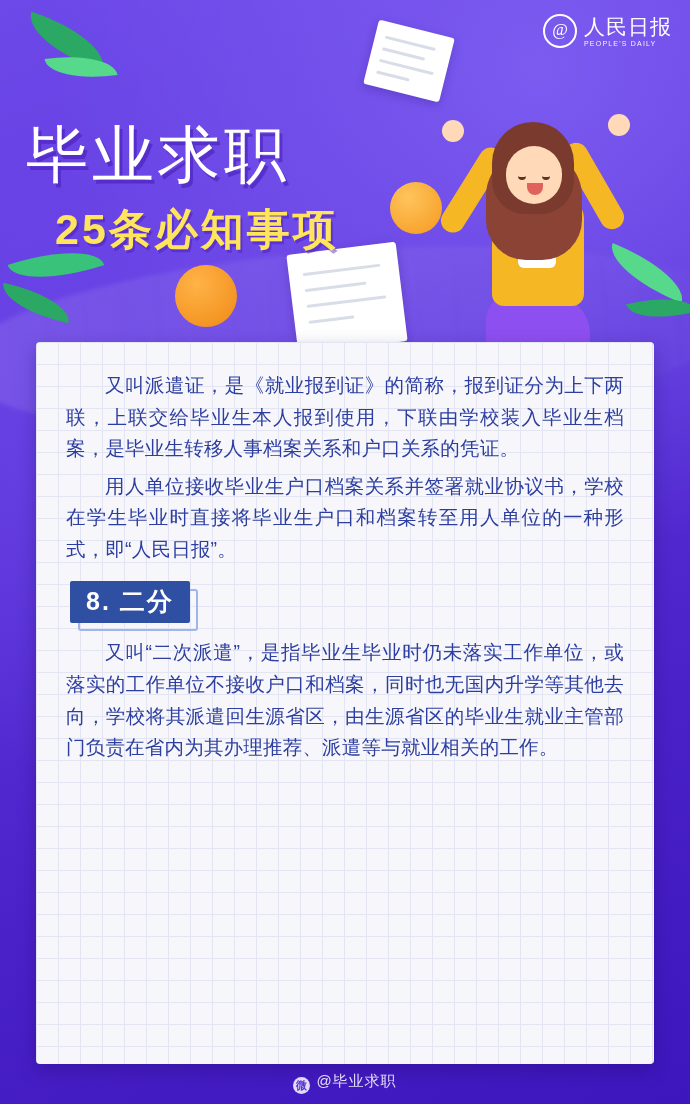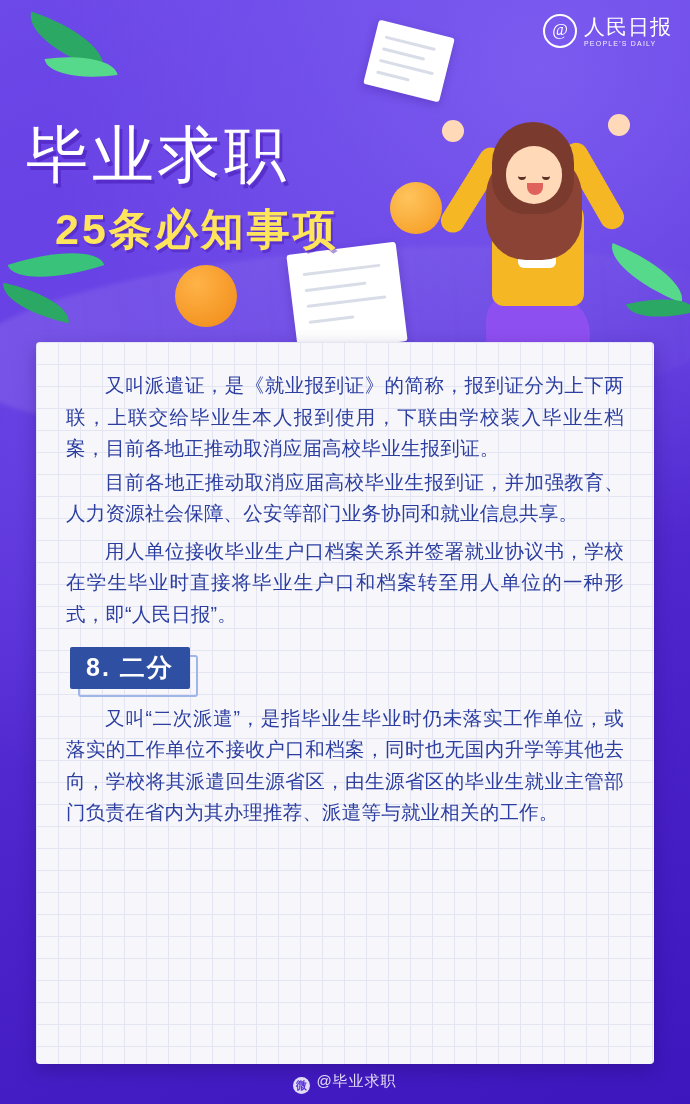--- a/index.html
+++ b/index.html
@@ -356,22 +356,21 @@
     <div class="eye r"></div>
     <div class="mouth"></div>
   </div>
 
   <h1 class="title-main">毕业求职</h1>
   <h2 class="title-sub">25条必知事项</h2>
 
   <div class="card">
 
     <div class="section">
-      <p class="para">又叫派遣证，是《就业报到证》的简称，报到证分为上下两联，上联交给毕业生本人报到使用，下联由学校装入毕业生档案，目前各地正推动取消应届高校毕业生报到证。</p>
-      <p class="para">目前各地正推动取消应届高校毕业生报到证，并加强教育、人力资源社会保障、公安等部门业务协同和就业信息共享。</p>
+      <p class="para">又叫派遣证，是《就业报到证》的简称，报到证分为上下两联，上联交给毕业生本人报到使用，下联由学校装入毕业生档案，是毕业生转移人事档案关系和户口关系的凭证。</p>
     </div>
 
     <div class="section">
       <p class="para">用人单位接收毕业生户口档案关系并签署就业协议书，学校在学生毕业时直接将毕业生户口和档案转至用人单位的一种形式，即“人民日报”。</p>
     </div>
 
     <div class="section">
       <div class="sec-head">
         <span class="shadow-box"></span>
         <span class="label">8. 二分</span>

